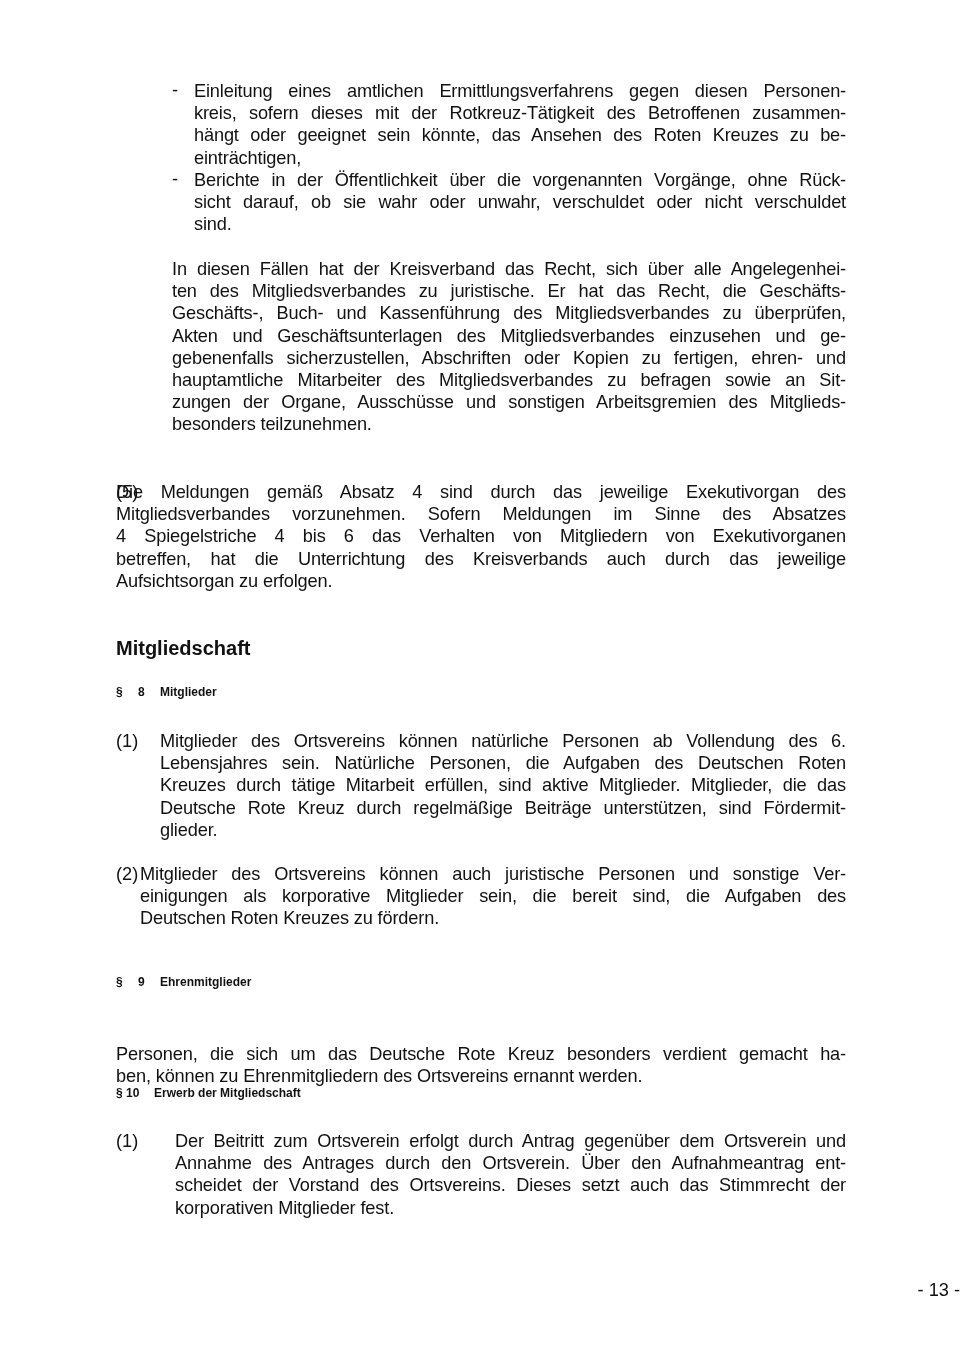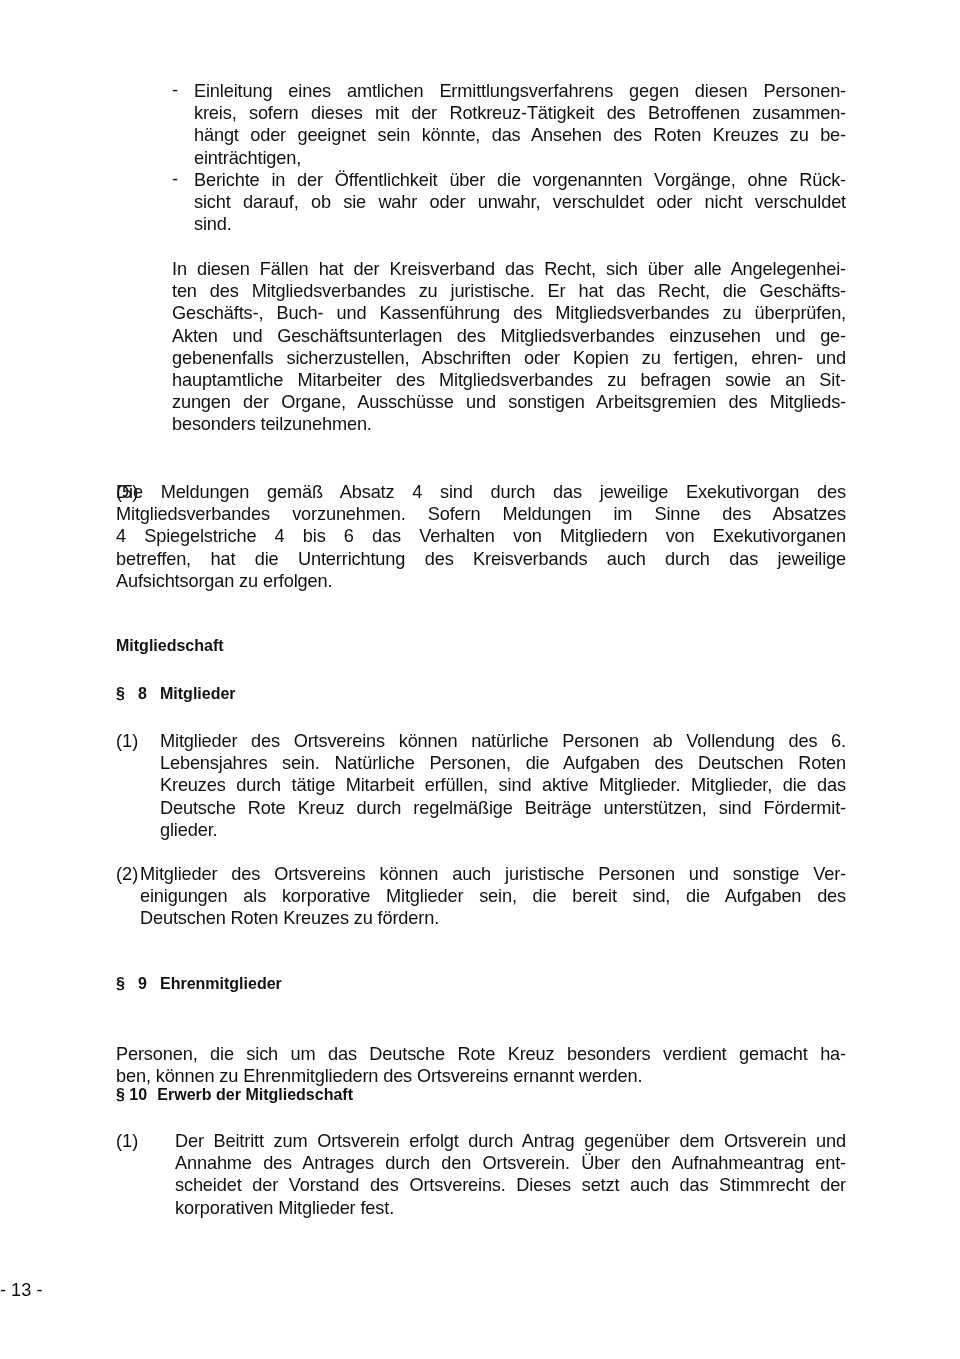--- a/index.html
+++ b/index.html
@@ -10,22 +10,22 @@
     }
     .abs { position: absolute; }
     .line {
       display: block; height: 22.2px; line-height: 22.2px;
       white-space: nowrap; text-align: justify; text-align-last: justify;
       letter-spacing: -0.15px;
     }
     .line.last { text-align-last: left; }
     .dash { position: absolute; width: 12px; }
     .num { position: absolute; }
-    .h1 { font-size: 16px; font-weight: bold; }
-    .h2 { font-size: 16px; font-weight: bold; }
+    .h1 { font-size: 20px; font-weight: bold; }
+    .h2 { font-size: 12px; font-weight: bold; }
     .h2 .sec { display: inline-block; }
   </style>
 </head>
 <body>
 
 <div class="abs" style="left:172px; top:80px; width:674px;">
   <span class="dash" style="left:0; top:0;">-</span>
   <div style="margin-left:22px;">
     <span class="line">Einleitung eines amtlichen Ermittlungsverfahrens gegen diesen Personen-</span>
     <span class="line">kreis, sofern dieses mit der Rotkreuz-Tätigkeit des Betroffenen zusammen-</span>
@@ -107,13 +107,13 @@
 <div class="abs" style="left:116px; top:1130px; width:730px;">
   <span class="num" style="left:0; top:0; line-height:22.2px;">(1)</span>
   <div style="margin-left:59px;">
     <span class="line">Der Beitritt zum Ortsverein erfolgt durch Antrag gegenüber dem Ortsverein und</span>
     <span class="line">Annahme des Antrages durch den Ortsverein. Über den Aufnahmeantrag ent-</span>
     <span class="line">scheidet der Vorstand des Ortsvereins. Dieses setzt auch das Stimmrecht der</span>
     <span class="line last">korporativen Mitglieder fest.</span>
   </div>
 </div>
 
-<div class="abs" style="left:0; width:960px; top:1279px; text-align:left; line-height:22px;">- 13 -</div>
+<div class="abs" style="left:0; width:960px; top:1279px; text-align:right; line-height:22px;">- 13 -</div>
 
 </body></html>

